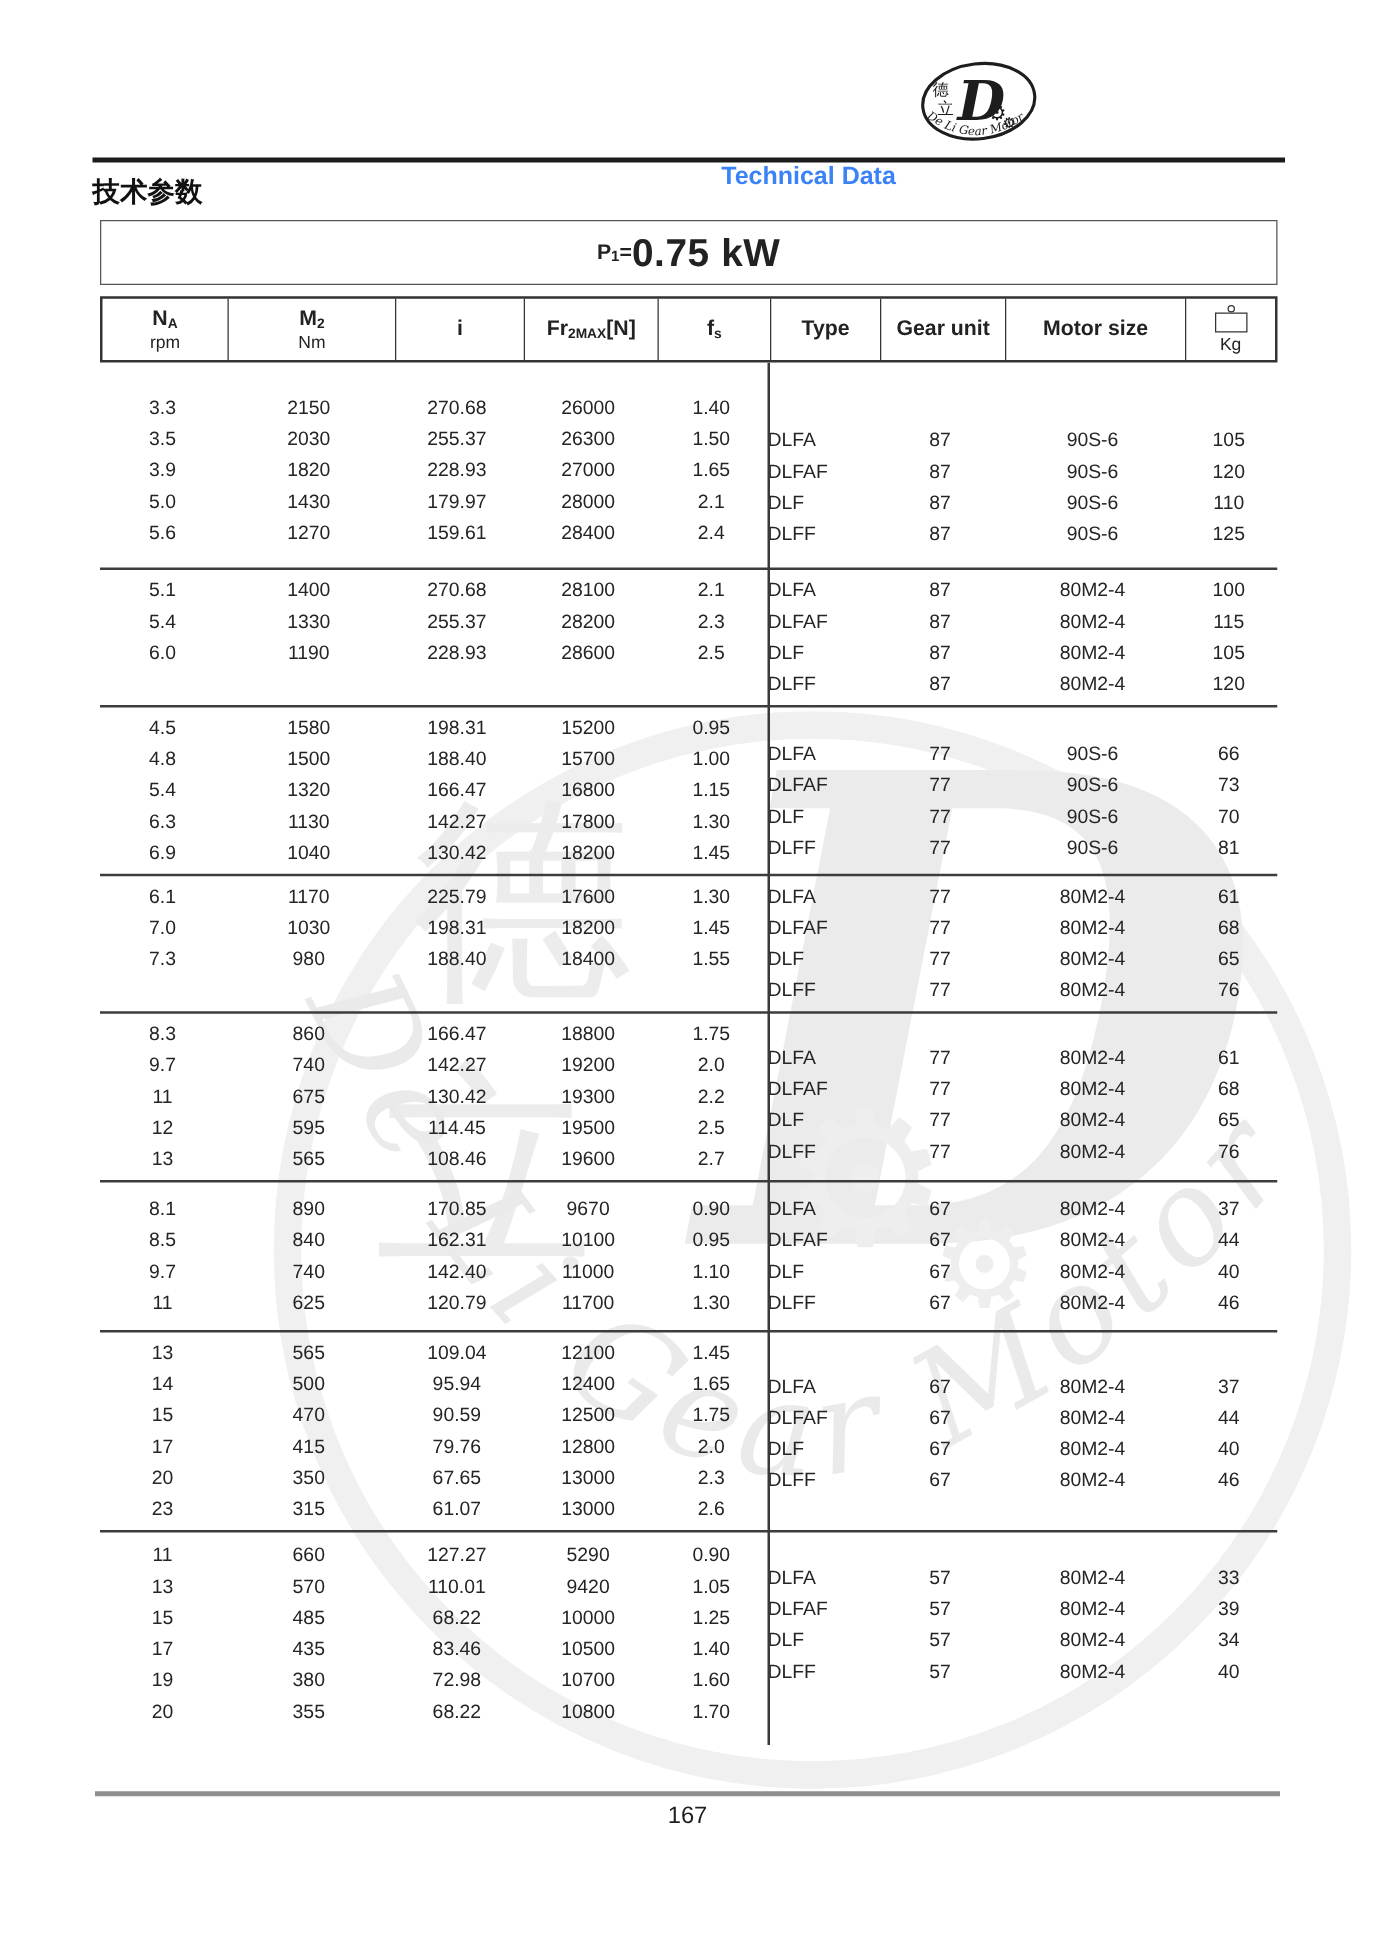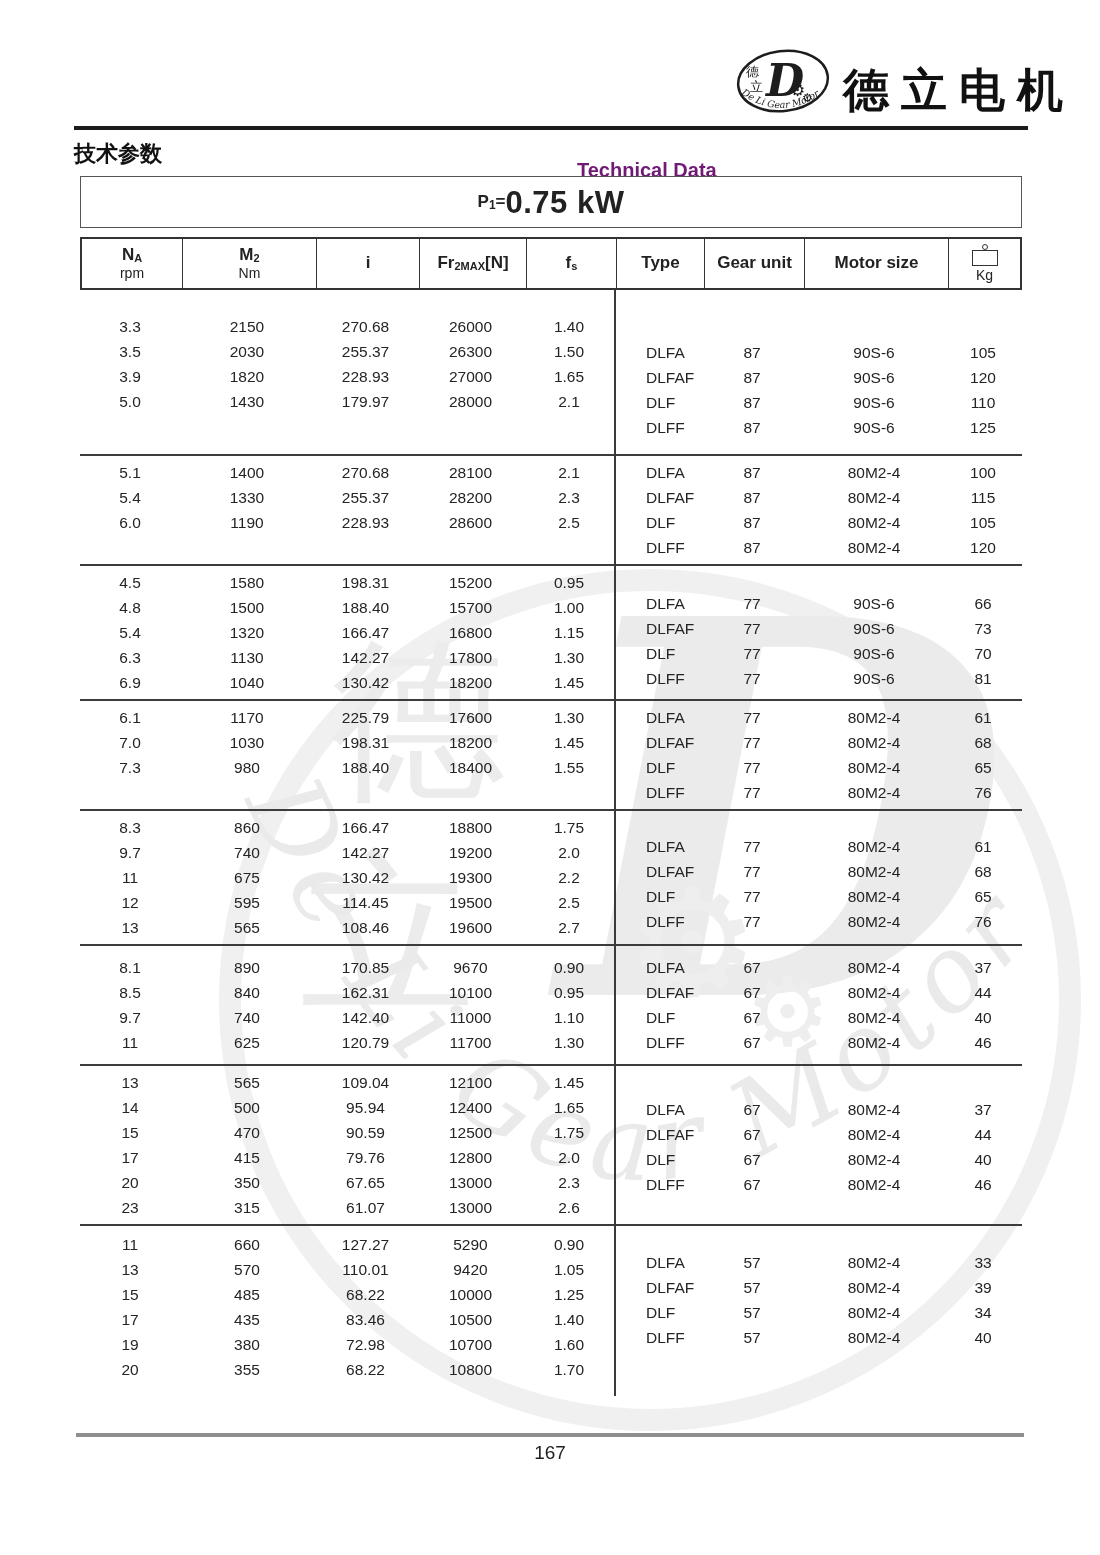--- a/index.html
+++ b/index.html
@@ -15,21 +15,21 @@
   .wm{position:absolute;left:0;top:0;z-index:0;pointer-events:none;}
   
   .logo-mark{position:absolute;left:733px;top:46px;z-index:1;}
   .brand-cn{
     position:absolute;left:843px;top:60px;z-index:1;
     font-family:"DejaVu Serif","Liberation Serif",serif;
     font-size:46px;font-weight:bold;letter-spacing:12px;color:#111;white-space:nowrap;
   }
   .top-rule{position:absolute;left:74px;top:126px;width:954px;height:3.5px;background:#1b1b1b;z-index:1;}
   .sec-cn{position:absolute;left:74px;top:139px;font-size:22px;font-weight:bold;color:#111;z-index:1;}
-  .sec-en{position:absolute;left:577px;top:159px;font-size:20px;font-weight:bold;color:#701a75;z-index:1;}
+  .sec-en{position:absolute;left:577px;top:130px;font-size:20px;font-weight:bold;color:#3b82f6;z-index:1;}
   
   .title-box{
     position:absolute;left:80px;top:176px;width:942px;height:52px;box-sizing:border-box;
     border:1.5px solid #555;display:flex;align-items:center;justify-content:center;z-index:1;background:transparent;
   }
   .p-pre{font-size:17px;font-weight:bold;line-height:1;}
   .p-sub{font-size:12px;font-weight:bold;vertical-align:-2px;}
   .p-val{font-size:31px;font-weight:bold;line-height:1;letter-spacing:0.5px;text-align:center;}
   
   .thead{
@@ -72,21 +72,21 @@
   .group:nth-child(8){padding:6px 0 27px;}
   .g-left{width:534px;flex:none;}
   .g-right{width:408px;flex:none;}
   .row{display:flex;height:25px;line-height:25px;}
   .cell{display:block;font-size:15.5px;text-align:center;white-space:nowrap;color:#242424;}
   .g-left .cell:nth-child(1){width:100px;}
   .g-left .cell:nth-child(2){width:134px;}
   .g-left .cell:nth-child(3){width:103px;}
   .g-left .cell:nth-child(4){width:107px;}
   .g-left .cell:nth-child(5){width:90px;}
-  .g-right .cell:nth-child(1){width:88px;text-align:left;padding-left:32px;box-sizing:border-box;}
+  .g-right .cell:nth-child(1){width:88px;text-align:left;box-sizing:border-box;}
   .g-right .cell:nth-child(2){width:100px;}
   .g-right .cell:nth-child(3){width:144px;}
   .g-right .cell:nth-child(4){width:74px;}
   
   .foot-rule{position:absolute;left:76px;top:1433px;width:948px;height:3.5px;background:#8f8f8f;z-index:1;}
   .page-num{position:absolute;left:0;top:1442px;width:1100px;text-align:center;font-size:19px;color:#1f1f1f;z-index:1;}
 </style>
 </head>
 <body>
 
@@ -111,21 +111,20 @@
     <text x="17" y="45" font-size="13" fill="#1d1d1d" font-family="DejaVu Serif,serif">立</text>
     <text x="33" y="50" font-size="44" font-weight="bold" font-style="italic" fill="#1d1d1d" font-family="DejaVu Serif,serif">D</text>
     <text x="57" y="50" font-size="17" fill="#1d1d1d">⚙</text>
     <text x="69" y="56" font-size="12" fill="#1d1d1d">⚙</text>
     <path id="logoring" d="M 8,48 Q 50,78 94,44" fill="none"></path>
     <text font-size="9.5" font-style="italic" fill="#1d1d1d" font-family="DejaVu Serif,serif">
       <textPath href="#logoring">De Li Gear Motor</textPath>
     </text>
   </svg>
 
-  <div class="brand-cn">德立电机</div>
 
   <div class="top-rule"></div>
 
   <div class="sec-cn">技术参数</div>
   <div class="sec-en">Technical Data</div>
 
   <div class="title-box">
     <span class="p-pre"><span>P</span><span class="p-sub">1</span><span>=</span></span>
       <span class="p-val">0.75 kW</span>
   </div>
@@ -187,20 +186,27 @@
             <span class="cell">27000</span>
             <span class="cell">1.65</span>
           </div>
           <div class="row">
             <span class="cell">5.0</span>
             <span class="cell">1430</span>
             <span class="cell">179.97</span>
             <span class="cell">28000</span>
             <span class="cell">2.1</span>
           </div>
+          <div class="row">
+            <span class="cell">5.6</span>
+            <span class="cell">1270</span>
+            <span class="cell">159.61</span>
+            <span class="cell">28400</span>
+            <span class="cell">2.4</span>
+          </div>
         </div>
         <div class="g-right" style="margin-top: 26px;">
           <div class="row">
             <span class="cell">DLFA</span>
             <span class="cell">87</span>
             <span class="cell">90S-6</span>
             <span class="cell">105</span>
           </div>
           <div class="row">
             <span class="cell">DLFAF</span>

